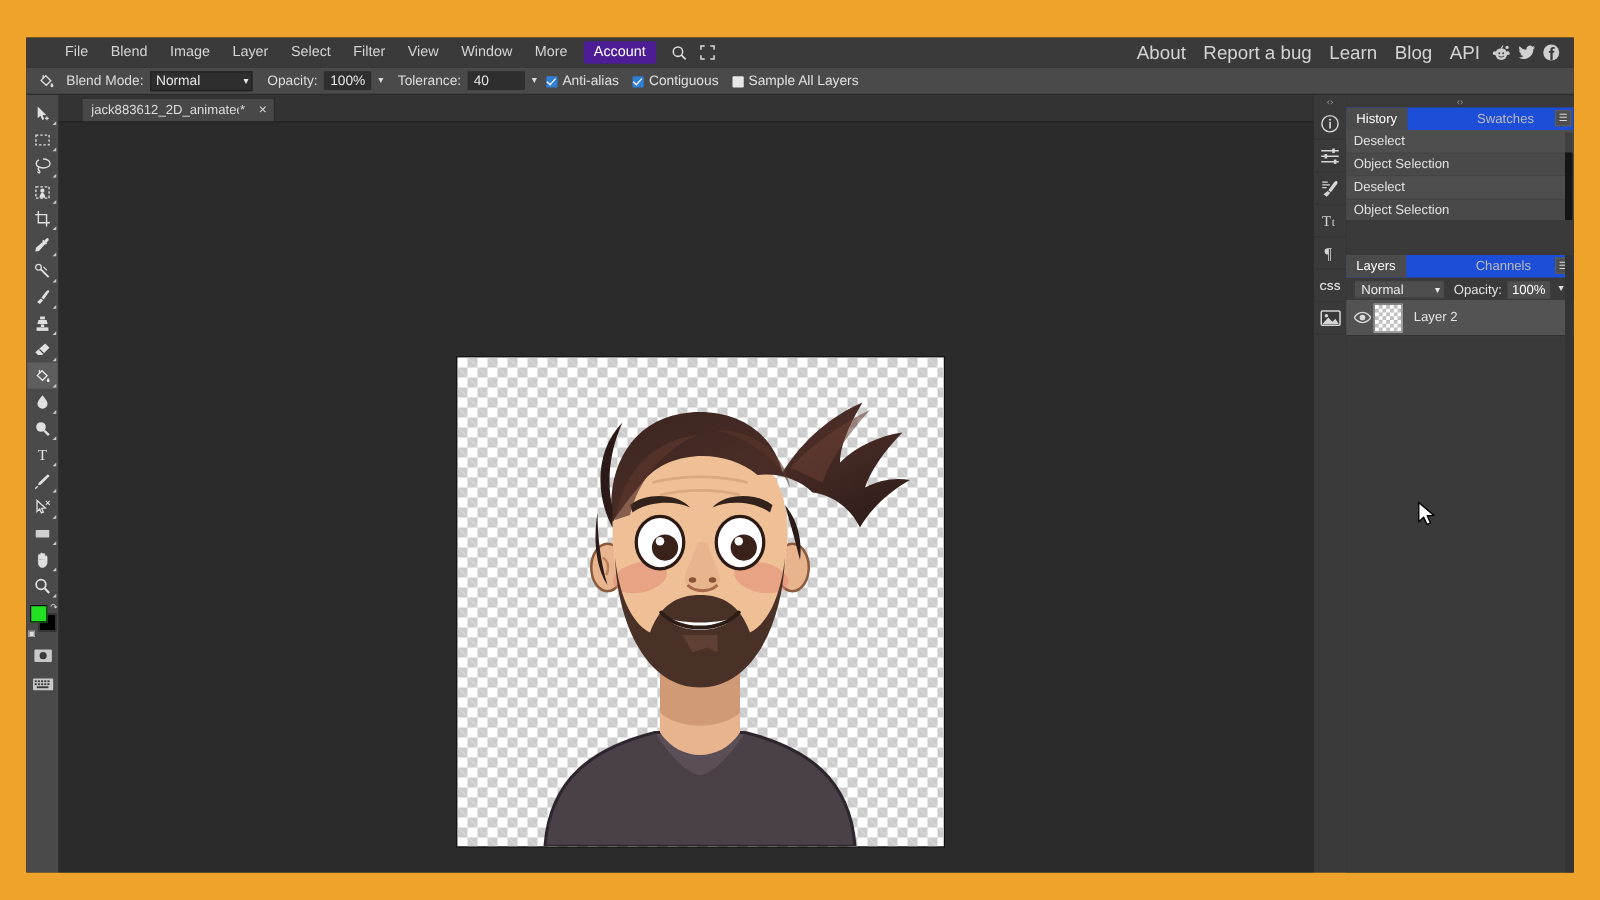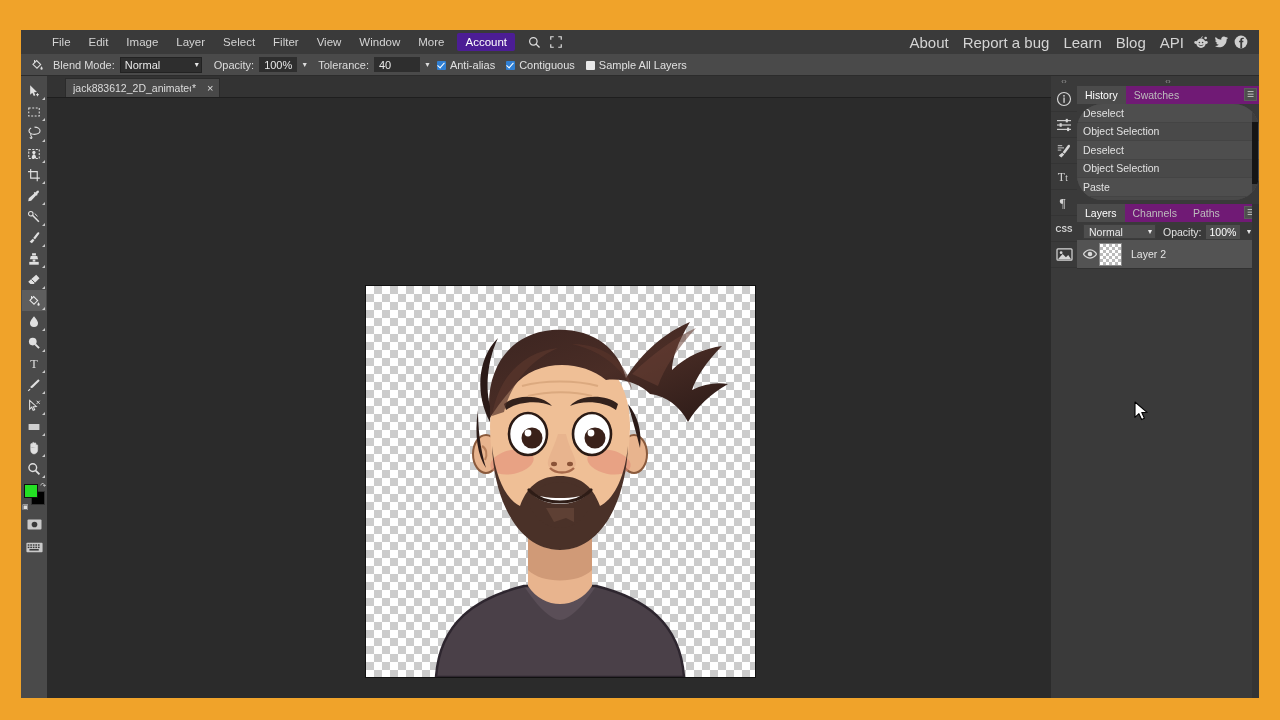--- a/index.html
+++ b/index.html
@@ -126,31 +126,32 @@
   }
   .rail-grip { height:10px; display:flex; align-items:center; justify-content:center; color:#999; font-size:8px; }
   .rail-btn {
     width:26px; height:26px; display:flex; align-items:center; justify-content:center;
     border-bottom:1px solid #343434; cursor:default;
   }
 
   .dock { position:absolute; right:0; top:0; width:182px; bottom:0; background:#3a3a3a; }
   .dock-grip { height:10px; display:flex; align-items:center; justify-content:center; color:#999; font-size:8px; background:#3a3a3a;}
   .panel-tabs {
-    height:18px; background:#701a75; display:flex; align-items:stretch; font-size:10.5px;
+    height:18px; background:#1d4ed8; display:flex; align-items:stretch; font-size:10.5px;
     position:relative;
+    gap:48px;
   }
   .ptab { padding:0 8px; display:flex; align-items:center; color:#bdbdbd; cursor:default; }
   .ptab.active { background:#4b4b4b; color:#fff; }
   .pmenu {
     position:absolute; right:2px; top:2px; width:13px; height:13px;
     background:#4e4e4e; border:1px solid #5c5c5c; display:flex;
     align-items:center; justify-content:center; color:#d5d5d5; font-size:8px;
   }
-  .history-list { background:#4b4b4b; height:96px; position:relative; overflow:hidden;border-radius:25px; }
+  .history-list { background:#4b4b4b; height:72px; position:relative; overflow:hidden; }
   .hrow {
     height:18.5px; display:flex; align-items:center; padding-left:6px;
     font-size:10.5px; color:#e2e2e2; border-bottom:1px solid #444;
   }
   .hrow:nth-child(odd) { background:#4e4e4e; }
   .hrow:nth-child(even) { background:#494949; }
   .hscroll {
     position:absolute; right:1px; top:2px; width:6px; bottom:2px; background:#3f3f3f;
   }
   .hscroll-thumb { position:absolute; left:0; top:16px; width:6px; height:62px; background:#151515; }
@@ -193,21 +194,21 @@
   .cursor { position:absolute; left:1113px; top:371px; width:16px; height:22px; pointer-events:none; }
 </style>
 </head>
 <body>
 
 <div id="app">
 
   <div class="menubar">
     <div class="menu-left">
       <div class="menu-item">File</div>
-      <div class="menu-item">Edit</div>
+      <div class="menu-item">Blend</div>
       <div class="menu-item">Image</div>
       <div class="menu-item">Layer</div>
       <div class="menu-item">Select</div>
       <div class="menu-item">Filter</div>
       <div class="menu-item">View</div>
       <div class="menu-item">Window</div>
       <div class="menu-item">More</div>
       <div class="menu-item menu-account">Account</div>
       <div class="menu-icon-btn">
         <svg width="13" height="13" viewBox="0 0 16 16">

